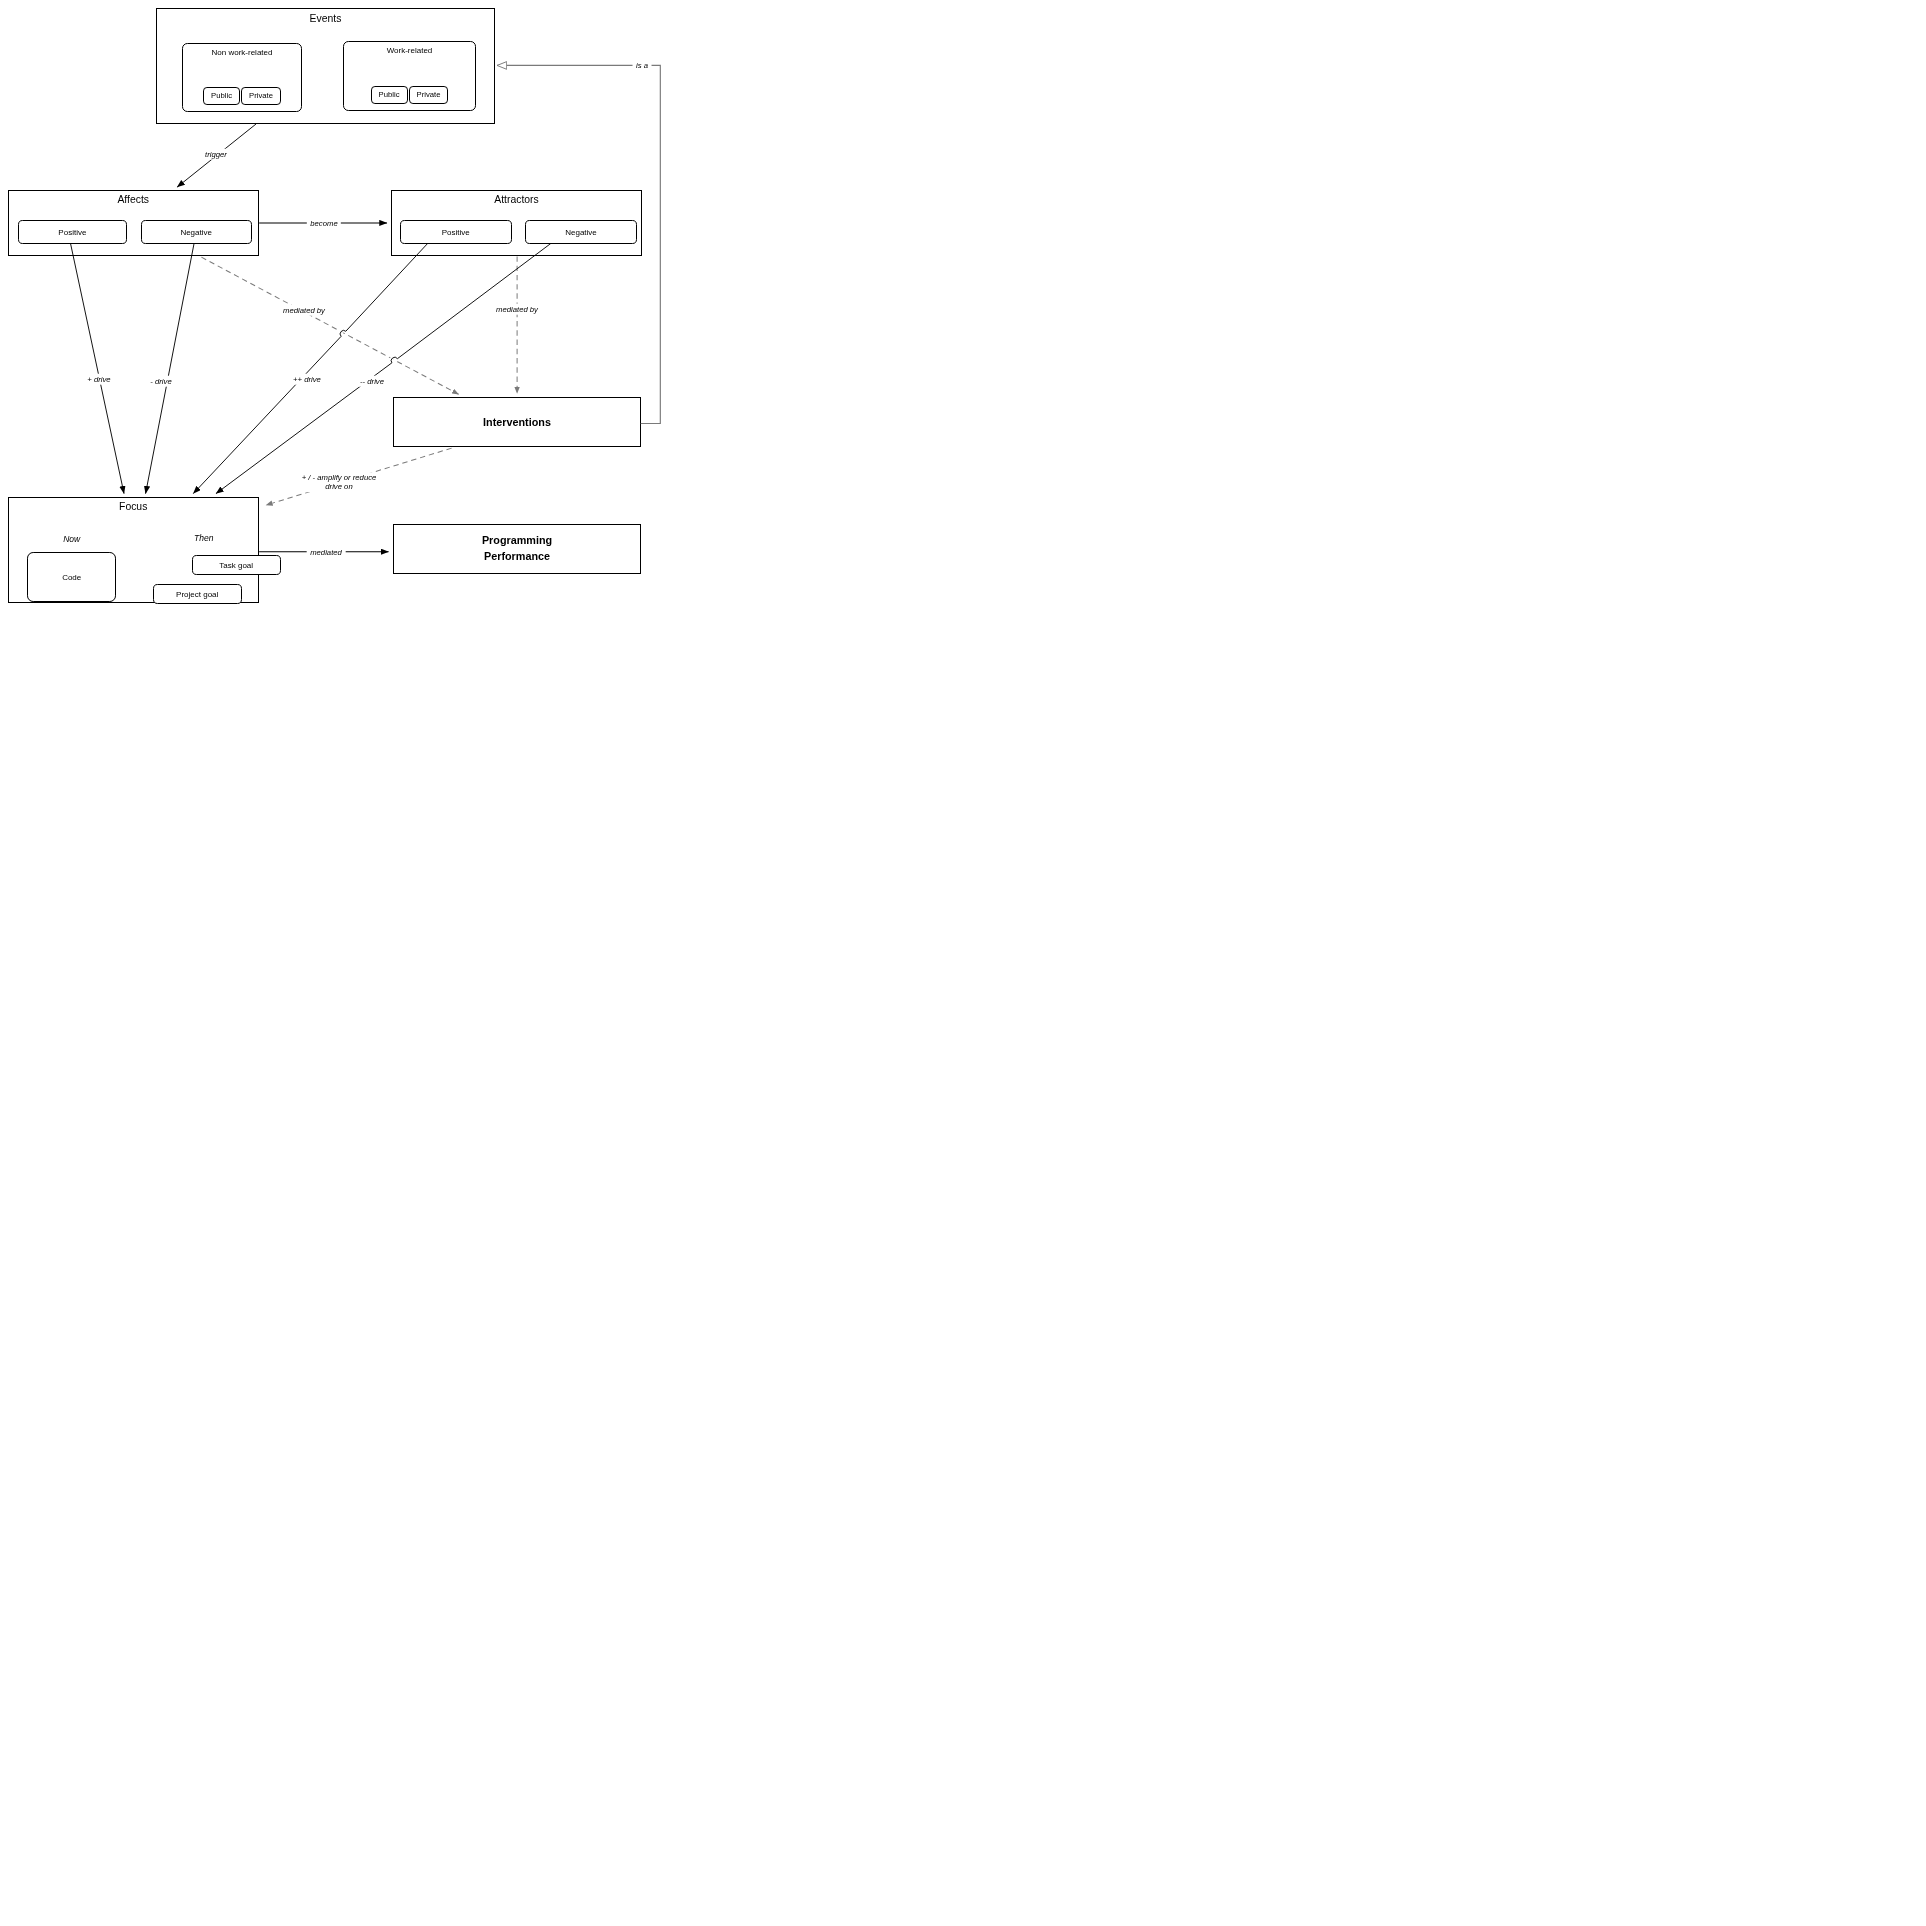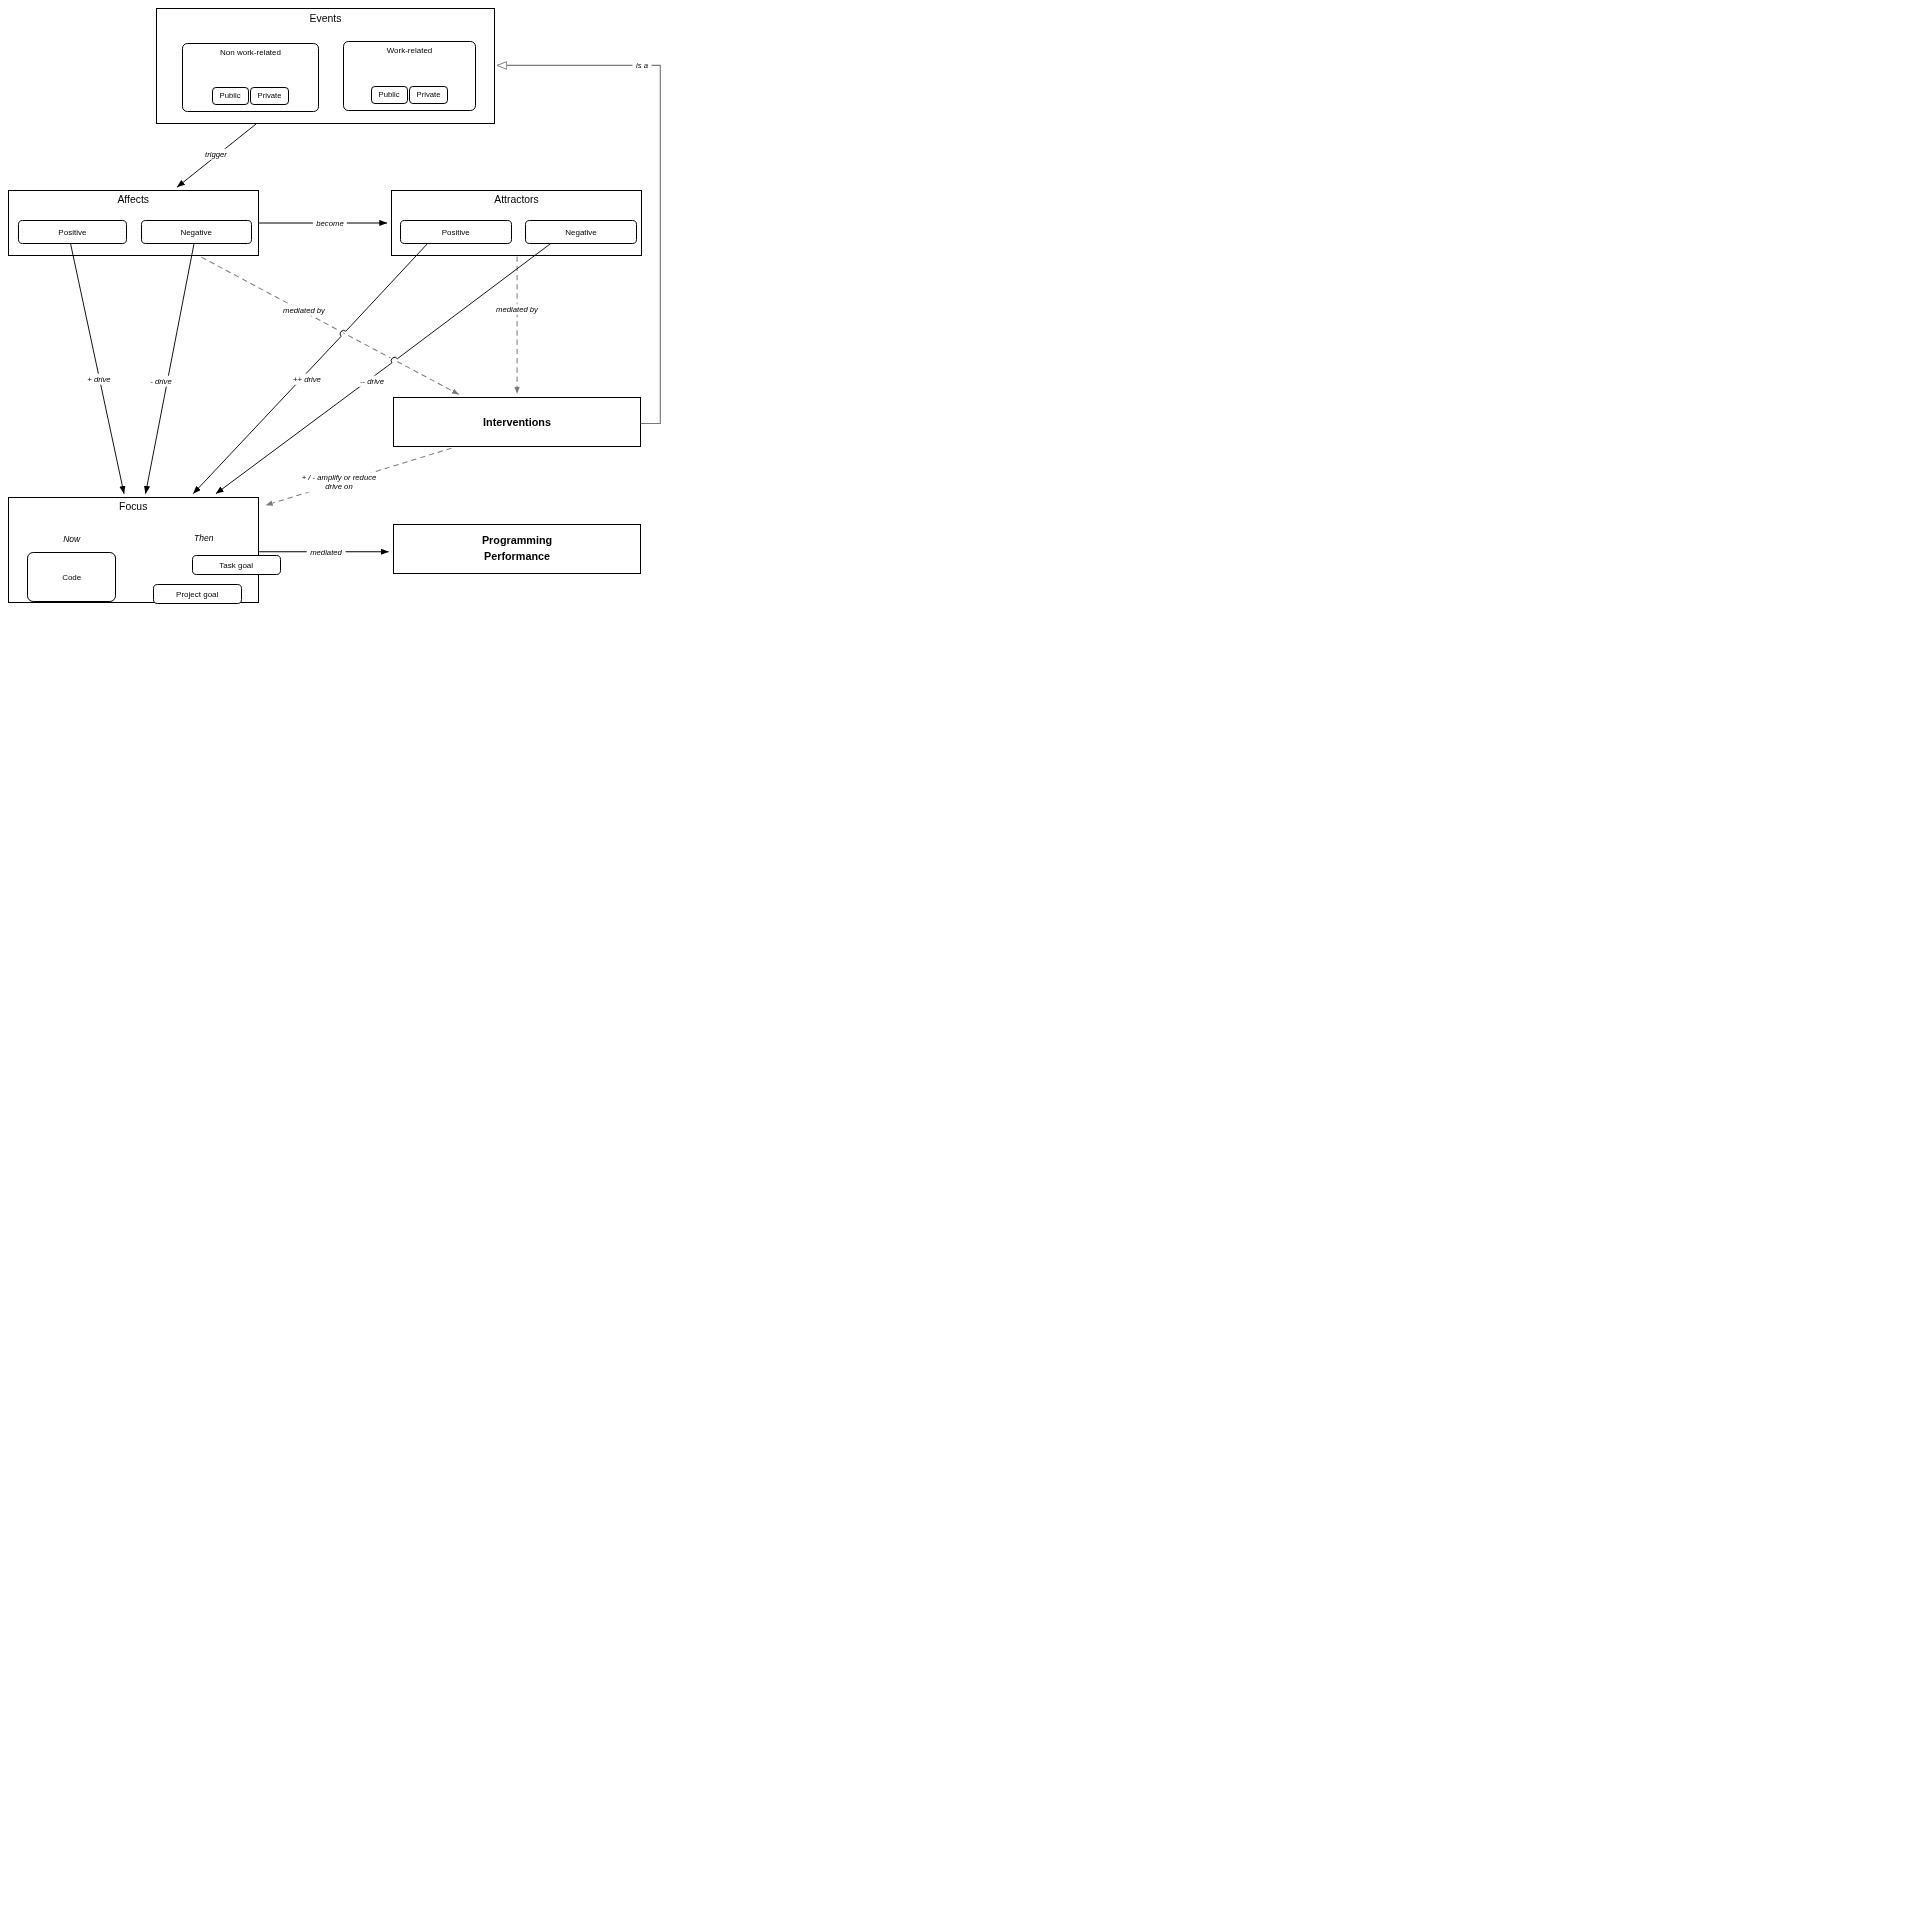--- a/index.html
+++ b/index.html
@@ -26,21 +26,21 @@
               display:flex; align-items:center; justify-content:center; font-size:8px; box-sizing:border-box; }
   .pptitle { font-weight:bold; font-size:10.8px; line-height:1.45; text-align:center; }
 </style>
 </head>
 <body>
 
 <div class="stage">
 
   <div class="box" style="left:156px; top:7.7px; width:339px; height:116px;">
     <div class="btitle">Events</div>
-    <div class="rbox" style="left:25px; top:34px; width:137px; height:69px;">
+    <div class="rbox" style="left:25px; top:34px; width:120px; height:69px;">
       <div class="sublabel">Non work-related</div>
       <div class="pp-row">
         <span class="pill">Public</span>
         <span class="pill">Private</span>
       </div>
     </div>
     <div class="rbox" style="left:186px; top:32px; width:133px; height:70px;">
       <div class="sublabel">Work-related</div>
       <div class="pp-row">
         <span class="pill">Public</span>
@@ -115,21 +115,21 @@
     <path d="M920,836 L897.1,860.4 A9 9 0 0 0 884.9,873.6 L862,898" stroke="#ffffff" stroke-width="10" fill="none"></path>
     <path d="M1053,914 L1031.2,931.6 A9 9 0 0 0 1016.8,942.4 L996,958" stroke="#ffffff" stroke-width="10" fill="none"></path>
 
     <path d="M1110,632 L897.1,860.4 A9 9 0 0 0 884.9,873.6 L501,1282" stroke="#000" stroke-width="2.4" fill="none" marker-end="url(#mb)"></path>
 
     <path d="M1430,632 L1031.2,931.6 A9 9 0 0 0 1016.8,942.4 L560,1282" stroke="#000" stroke-width="2.4" fill="none" marker-end="url(#mb)"></path>
   </svg>
 
   <div class="labels">
     <div class="elabel" style="left:216px; top:154px;">trigger</div>
-    <div class="elabel" style="left:324px; top:223px;margin-left:6px;">become</div>
+    <div class="elabel" style="left:324px; top:223px;">become</div>
     <div class="elabel" style="left:99px; top:379px;">+ drive</div>
     <div class="elabel" style="left:161px; top:381px;">- drive</div>
     <div class="elabel" style="left:307px; top:379px;">++ drive</div>
     <div class="elabel" style="left:372px; top:381px;">-- drive</div>
     <div class="elabel" style="left:304px; top:310px;">mediated by</div>
     <div class="elabel" style="left:517px; top:309px;">mediated by</div>
     <div class="elabel" style="left:339px; top:482px;">
       <div>+ / - amplify or reduce</div>
       <div>drive on</div>
     </div>

